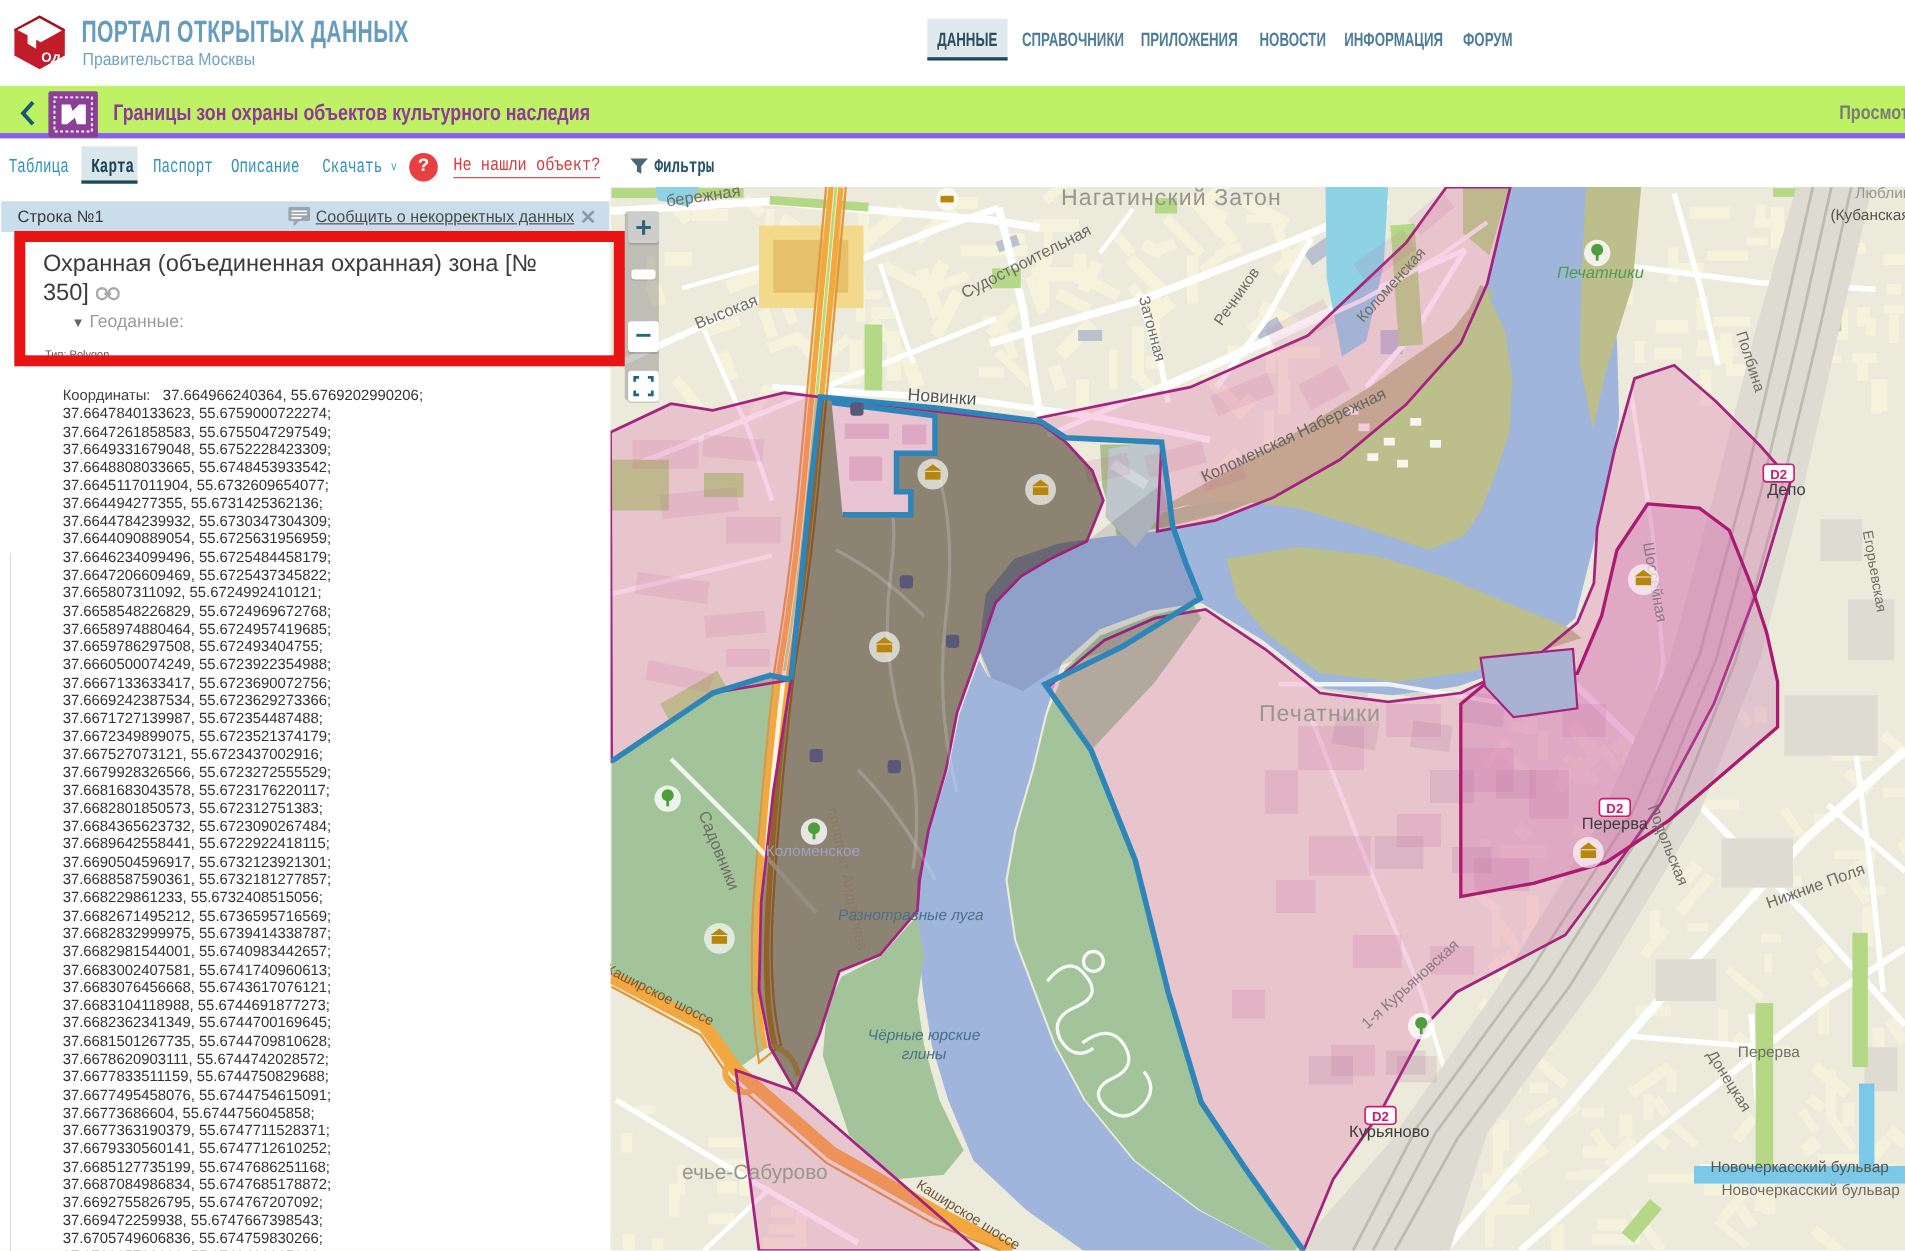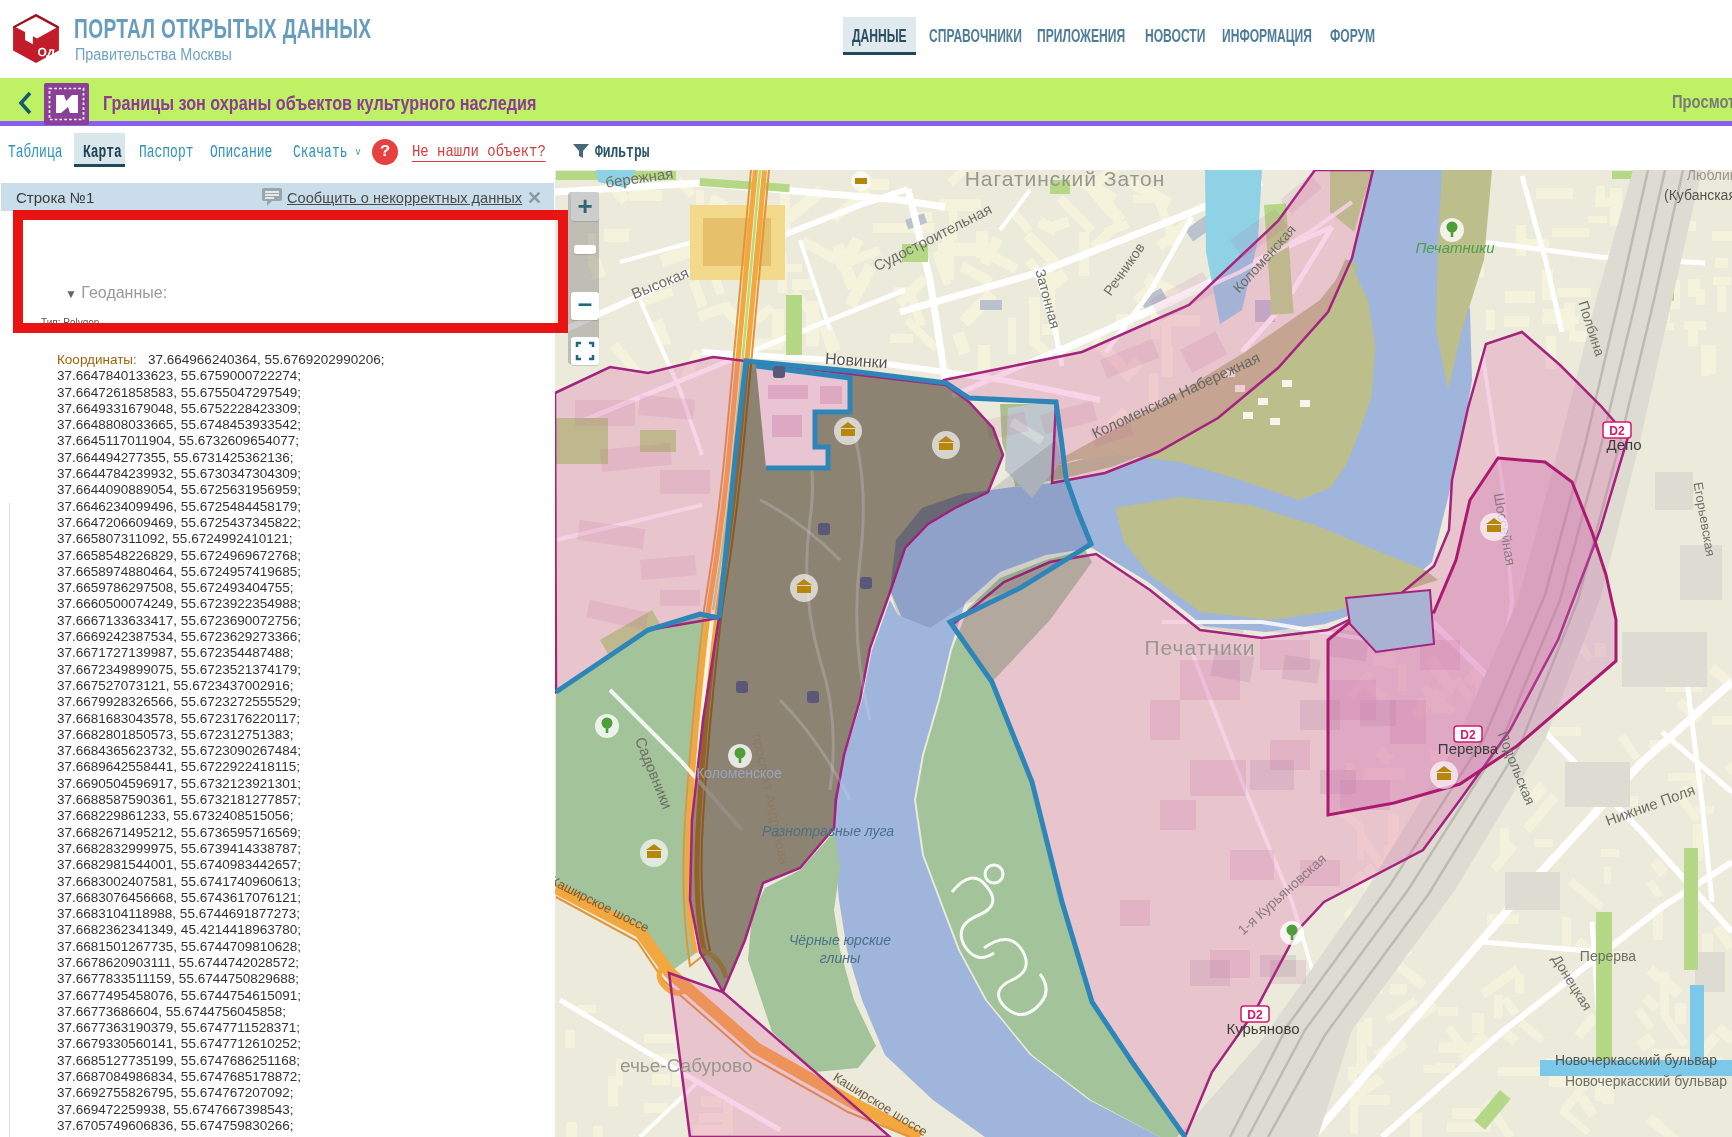--- a/index.html
+++ b/index.html
@@ -34,21 +34,21 @@
 #panel { position:absolute; left:0; top:170px; width:555px; height:967px; background:#fff; }
 #phead { position:absolute; left:1px; top:13px; width:553px; height:28px; background:#C9DEEA; }
 #phead .rowt { position:absolute; left:15px; top:6px; font-size:15px; color:#3B3B3B; }
 #phead .report { position:absolute; left:286px; top:6px; font-size:15px; color:#4A4A4A; text-decoration:underline; transform:scaleX(0.975); transform-origin:0 0; white-space:nowrap;}
 #phead .x { position:absolute; left:526px; top:4px; font-size:18px; color:#8A9AA4; font-weight:bold;}
 #ptype { position:absolute; left:41px; top:147px; font-size:10px; color:#555555; }
 #ztitle { position:absolute; left:39px; top:56px; width:478px; font-size:21.5px; line-height:27px; color:#3C3C3C; }
 #geo { position:absolute; left:41px; top:114px; font-size:16px; color:#9A9A9A;margin-left:24px; }
 #geo .tri { color:#666; font-size:12px; }
 #coords { position:absolute; left:57px; top:182px; font-size:13.5px; line-height:16.3px; color:#333; }
-#coordlbl { color:#a16207; }
+#coordlbl { color:#404040; }
 #redbox { position:absolute; left:13px; top:210px; width:555px; height:123px; border:10px solid #E81414; z-index:30; }
 #pline { position:absolute; left:9px; top:333px; width:1px; height:804px; background:#DDDDDD; z-index:5;}
 </style></head>
 <body>
 <div id="mapwrap">
 <svg width="1732" height="967" viewBox="0 170 1732 967">
 <rect x="0" y="170" width="1732" height="967" fill="#EBEADB"></rect>
 <g fill="#F6F3DC">
 <rect x="947" y="179" width="25" height="9" transform="rotate(-40 947 179)"></rect>
 <rect x="1008" y="318" width="8" height="36" transform="rotate(0 1008 318)"></rect>
@@ -700,20 +700,29 @@
 <path d="M5,13 L5,18 L10,13 Z" fill="#9AA5AC"></path>
 <g stroke="#fff" stroke-width="1.5">
           <path d="M3,4 L17,4"></path>
           <path d="M3,7 L17,7"></path>
           <path d="M3,10 L12,10"></path>
         </g>
 </svg>
 <div class="report">Сообщить о некорректных данных</div>
 <div class="x">✕</div>
 </div>
+<div id="ztitle">Охранная (объединенная охранная) зона [№
+350] <svg width="22" height="14" viewBox="0 0 22 14" style="vertical-align:-1px;">
+        <g stroke="#AAAAAA" stroke-width="2.2" fill="none">
+          <path d="M8,7 L14,7"></path>
+          <rect x="1.2" y="2" width="9" height="10" rx="4.5"></rect>
+          <rect x="11.8" y="2" width="9" height="10" rx="4.5"></rect>
+        </g>
+      </svg>
+</div>
 <div id="geo"><span class="tri">▼</span> Геоданные:</div>
 <div id="ptype">Тип: Polygon</div>
 <div id="coords">
       <div><span id="coordlbl">Координаты:&nbsp;&nbsp; </span>37.664966240364, 55.6769202990206;</div>
 <div>37.6647840133623, 55.6759000722274;</div>
 <div>37.6647261858583, 55.6755047297549;</div>
 <div>37.6649331679048, 55.6752228423309;</div>
 <div>37.6648808033665, 55.6748453933542;</div>
 <div>37.6645117011904, 55.6732609654077;</div>
 <div>37.664494277355, 55.6731425362136;</div>
@@ -738,21 +747,21 @@
 <div>37.6689642558441, 55.6722922418115;</div>
 <div>37.6690504596917, 55.6732123921301;</div>
 <div>37.6688587590361, 55.6732181277857;</div>
 <div>37.668229861233, 55.6732408515056;</div>
 <div>37.6682671495212, 55.6736595716569;</div>
 <div>37.6682832999975, 55.6739414338787;</div>
 <div>37.6682981544001, 55.6740983442657;</div>
 <div>37.6683002407581, 55.6741740960613;</div>
 <div>37.6683076456668, 55.6743617076121;</div>
 <div>37.6683104118988, 55.6744691877273;</div>
-<div>37.6682362341349, 45.4214418963780;</div>
+<div>37.6682362341349, 55.6744700169645;</div>
 <div>37.6681501267735, 55.6744709810628;</div>
 <div>37.6678620903111, 55.6744742028572;</div>
 <div>37.6677833511159, 55.6744750829688;</div>
 <div>37.6677495458076, 55.6744754615091;</div>
 <div>37.66773686604, 55.6744756045858;</div>
 <div>37.6677363190379, 55.6747711528371;</div>
 <div>37.6679330560141, 55.6747712610252;</div>
 <div>37.6685127735199, 55.6747686251168;</div>
 <div>37.6687084986834, 55.6747685178872;</div>
 <div>37.6692755826795, 55.674767207092;</div>

